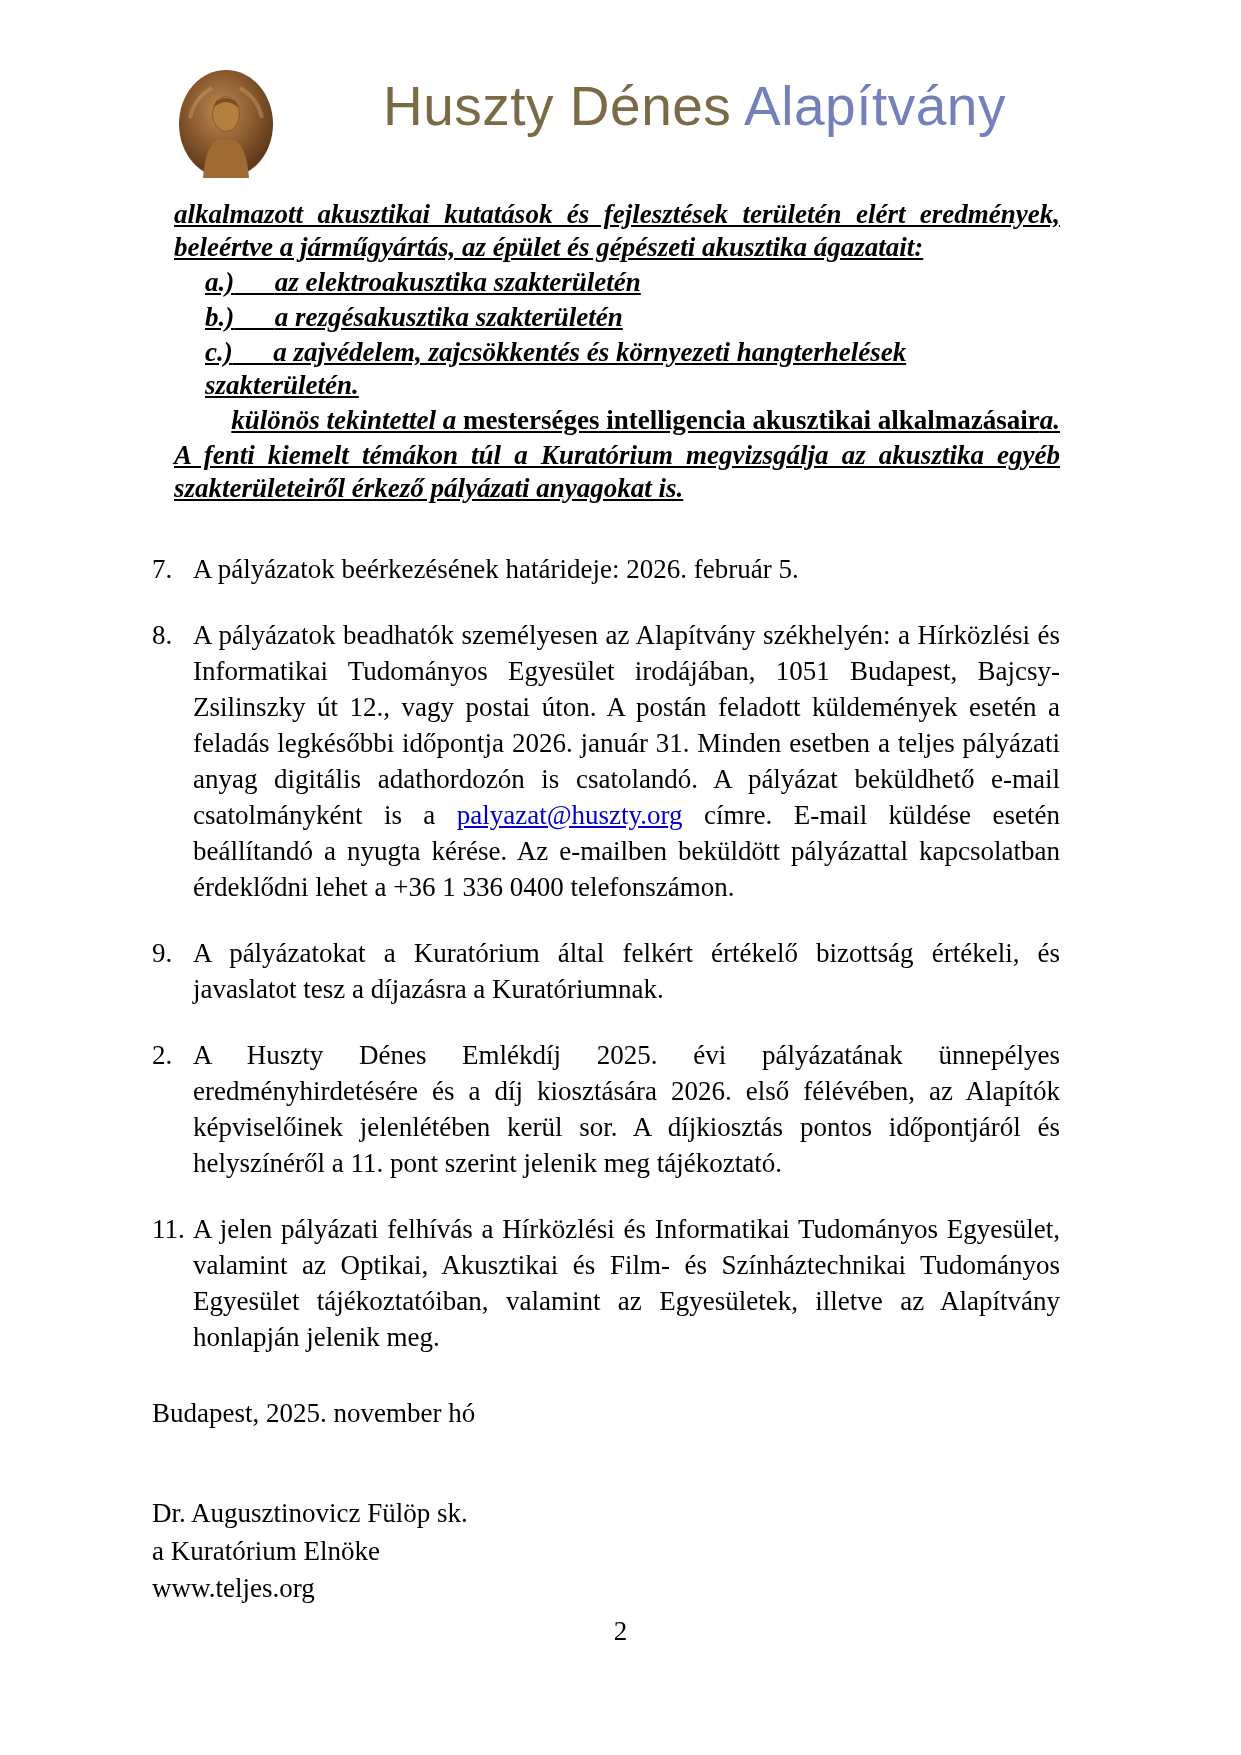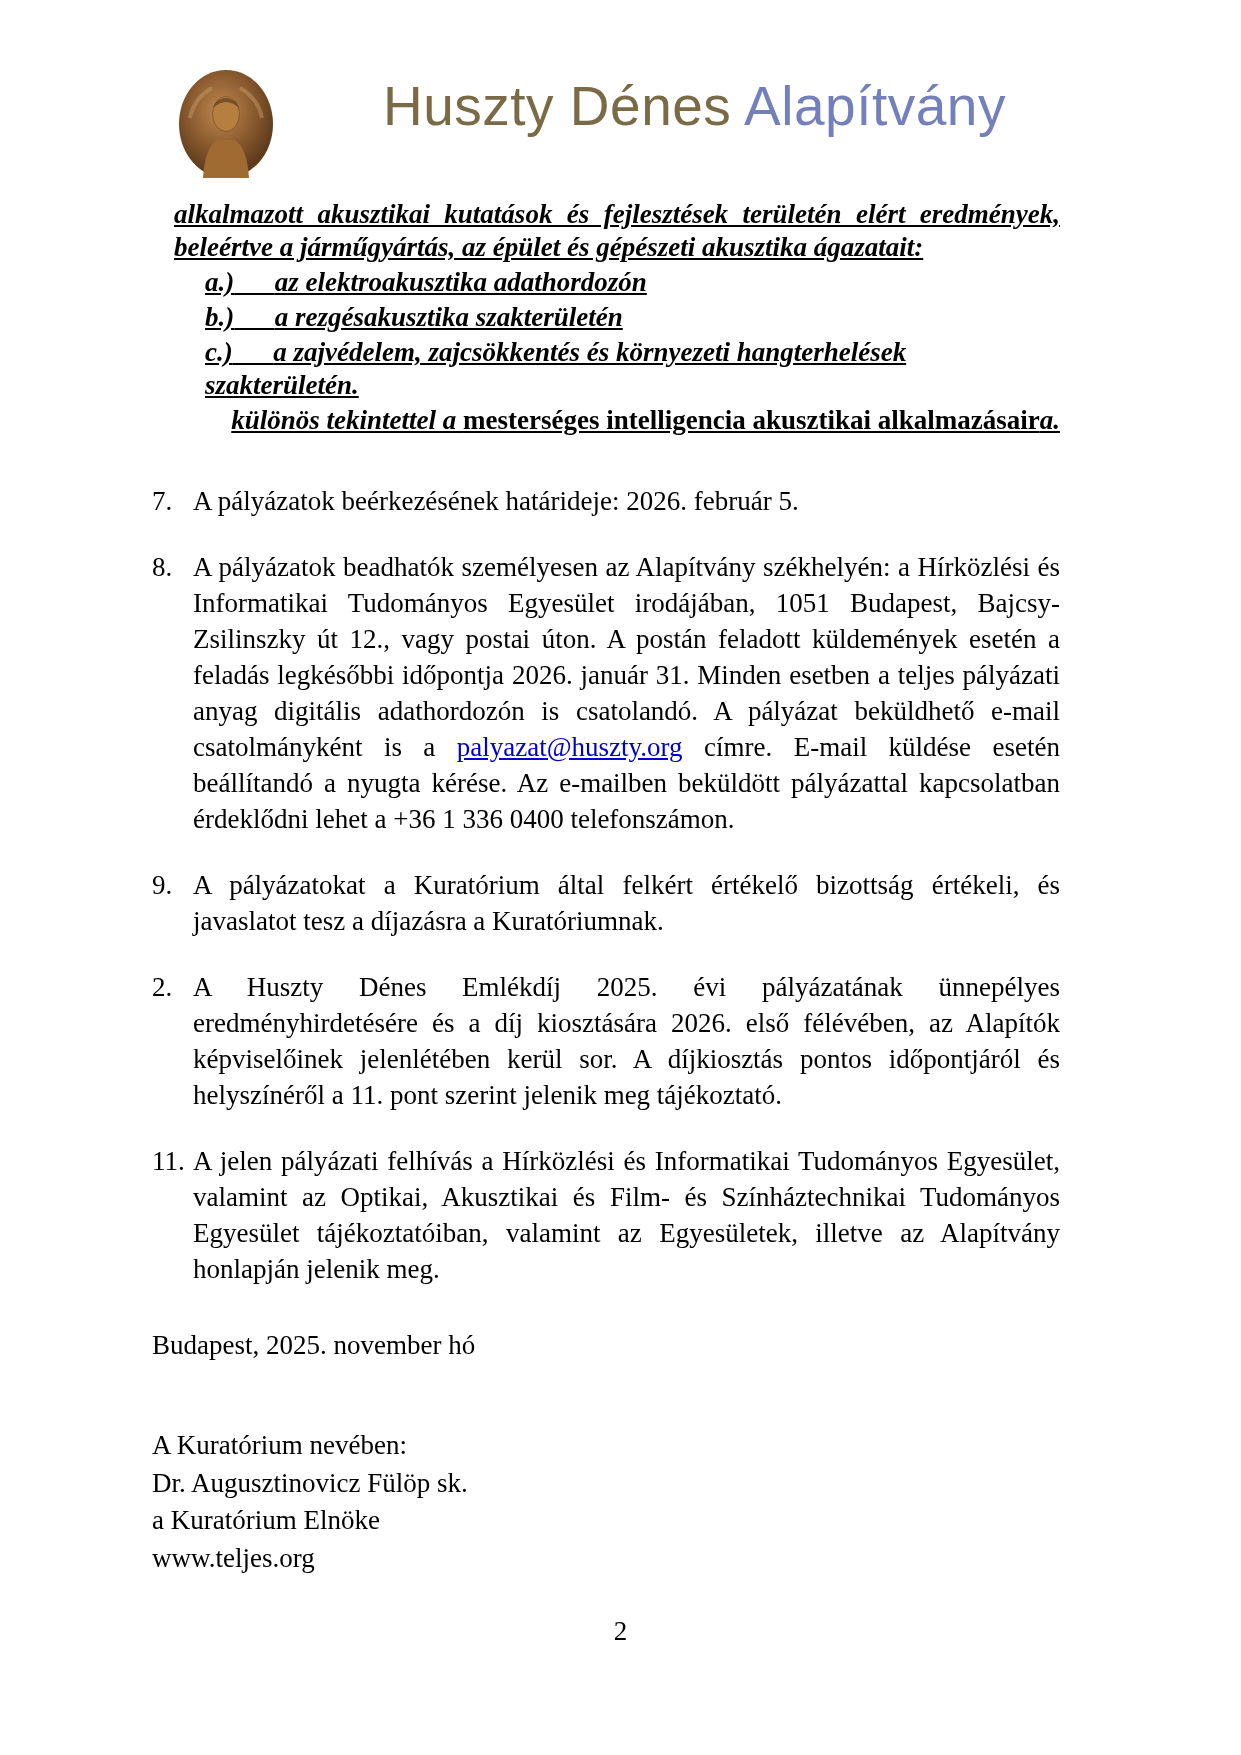--- a/index.html
+++ b/index.html
@@ -142,28 +142,29 @@
   <div class="title">
     <span class="t1">Huszty Dénes</span>
     <span class="t2">Alapítvány</span>
   </div>
 
   <div class="content">
 
     <div class="intro">
       <p class="bi-para">alkalmazott akusztikai kutatások és fejlesztések területén elért eredmények, beleértve a járműgyártás, az épület és gépészeti akusztika ágazatait:</p>
 
-      <div class="abc"><span>a.)</span><span class="tab">&nbsp;&nbsp;&nbsp;&nbsp;&nbsp;&nbsp;</span><span>az elektroakusztika adathordozón</span></div>
+      <div class="abc"><span>a.)</span><span class="tab">&nbsp;&nbsp;&nbsp;&nbsp;&nbsp;&nbsp;</span><span>az elektroakusztika szakterületén</span></div>
 
       <div class="abc"><span>b.)</span><span class="tab">&nbsp;&nbsp;&nbsp;&nbsp;&nbsp;&nbsp;</span><span>a rezgésakusztika szakterületén</span></div>
 
       <div class="abc"><span>c.)</span><span class="tab">&nbsp;&nbsp;&nbsp;&nbsp;&nbsp;&nbsp;</span><span>a zajvédelem, zajcsökkentés és környezeti hangterhelések szakterületén.</span></div>
 
       <div class="emph-line"><span>különös tekintettel a </span><span class="upright">mesterséges intelligencia akusztikai alkalmazásair</span><span>a.</span></div>
 
+      <p class="closing">A fenti kiemelt témákon túl a Kuratórium megvizsgálja az akusztika egyéb szakterületeiről érkező pályázati anyagokat is.</p>
     </div>
 
     <div class="numlist">
 
       <div class="li">
         <span class="num">7.</span>
         <span>A pályázatok beérkezésének határideje: 2026. február 5.</span>
       </div>
 
       <div class="li">
@@ -184,21 +185,20 @@
       <div class="li">
         <span class="num">11.</span>
         <span>A jelen pályázati felhívás a Hírközlési és Informatikai Tudományos Egyesület, valamint az Optikai, Akusztikai és Film- és Színháztechnikai Tudományos Egyesület tájékoztatóiban, valamint az Egyesületek, illetve az Alapítvány honlapján jelenik meg.</span>
       </div>
 
     </div>
 
     <div class="dateline">Budapest, 2025. november hó</div>
 
     <div class="signature">
-      <div>A Kuratórium nevében:</div>
       <div>Dr. Augusztinovicz Fülöp sk.</div>
       <div>a Kuratórium Elnöke</div>
       <div>www.teljes.org</div>
     </div>
 
   </div>
 
   <div class="page-number">2</div>
 
 </div>

